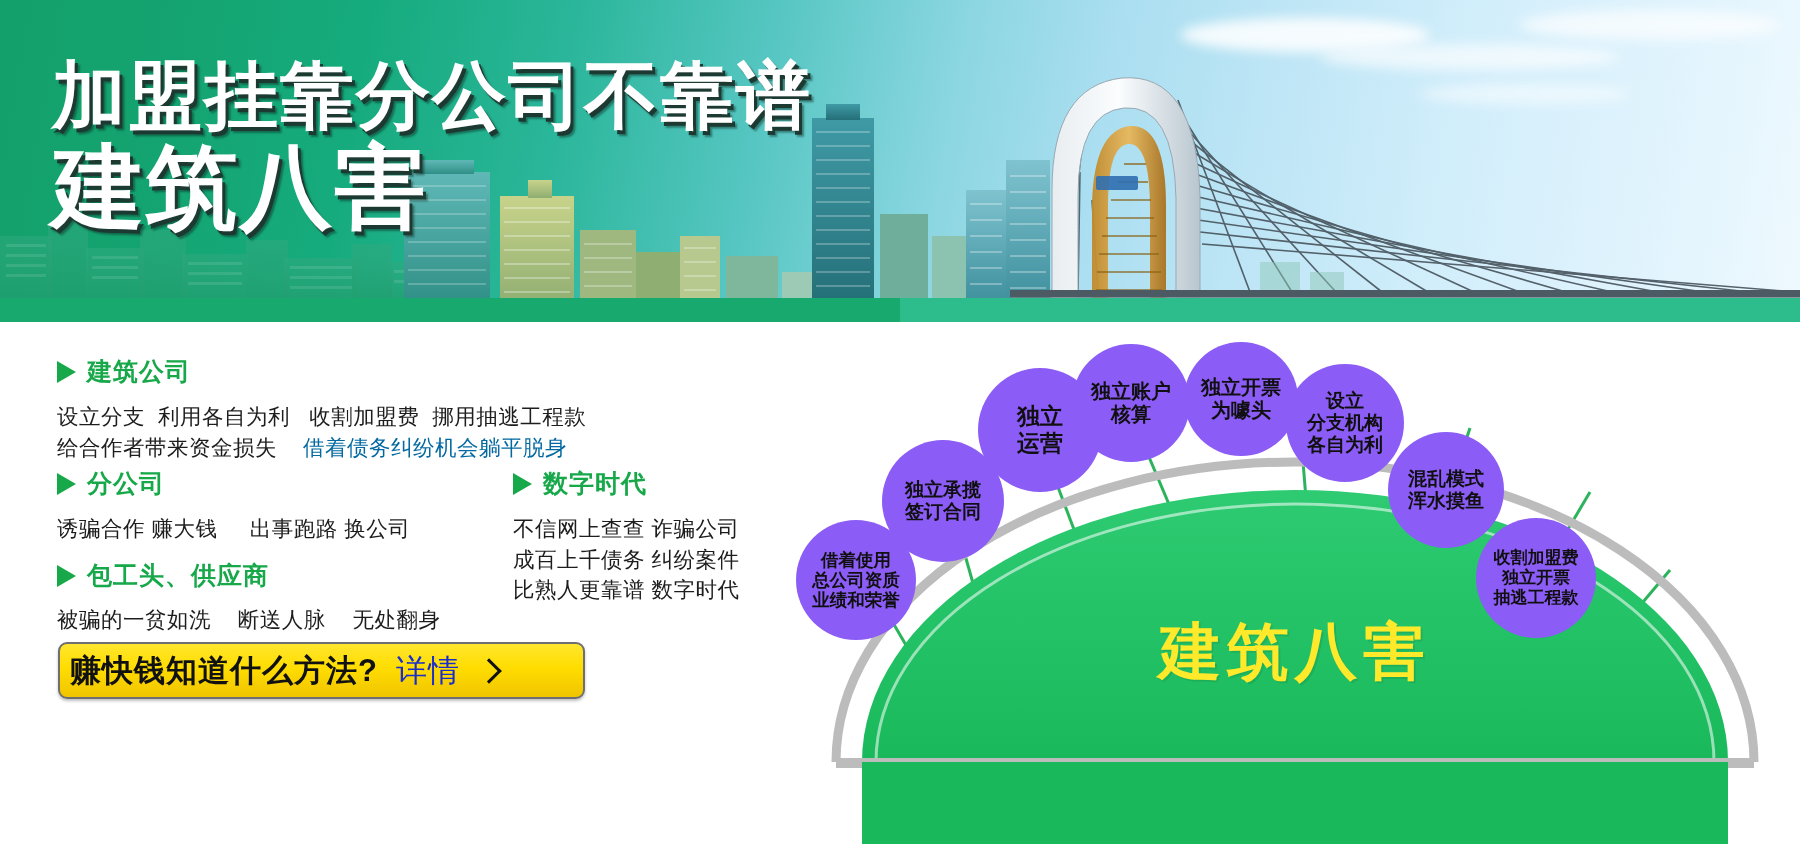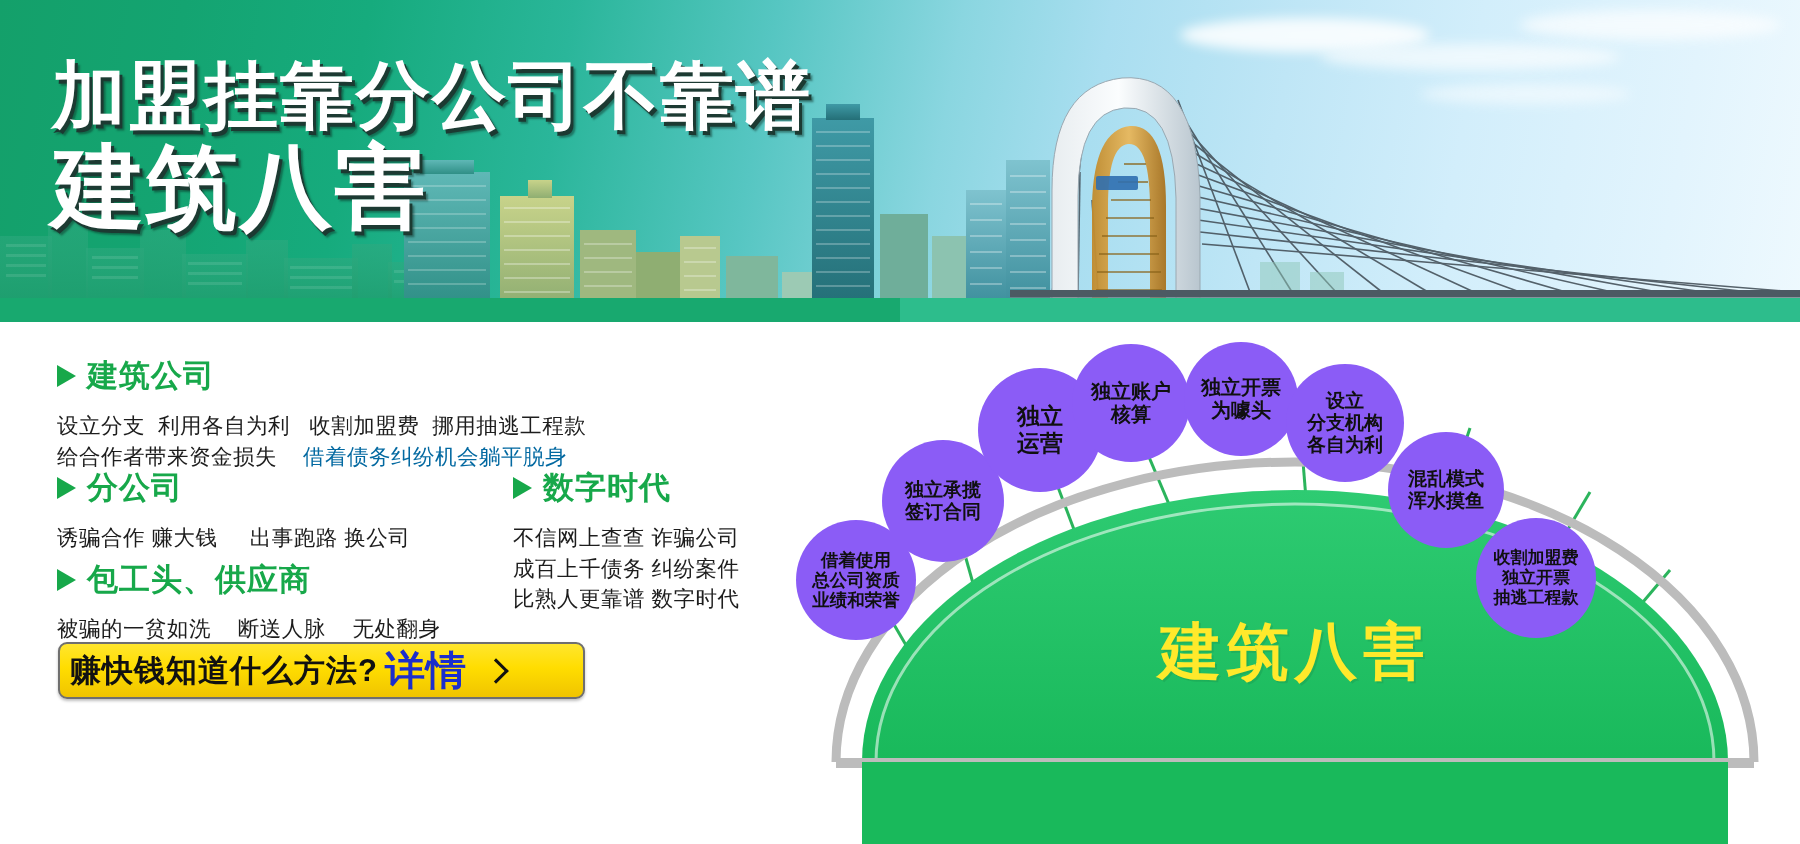--- a/index.html
+++ b/index.html
@@ -28,40 +28,40 @@
   .hero-line { color:#fff; font-weight:bold; letter-spacing:2px; line-height:1.02;
     text-shadow: 3px 4px 0 #1c3a32, 5px 6px 2px rgba(10,40,30,.45); }
   .hl1 { font-size:74px; }
   .hl2 { font-size:92px; margin-top:8px; }
 
   
   .left { position:absolute; left:0; top:322px; width:790px; height:522px; }
   .sec-head { display:flex; align-items:center; gap:11px; }
   .tri { width:0; height:0; border-left:19px solid #17a84a;
          border-top:11px solid transparent; border-bottom:11px solid transparent; }
-  .sec-title { color:#17a84a; font-size:31px; font-weight:bold; letter-spacing:1px; }
+  .sec-title { color:#17a84a; font-size:25px; font-weight:bold; letter-spacing:1px; }
   .body-line { color:#1d1d1d; font-size:21.5px; line-height:1.42; letter-spacing:.5px; white-space:pre; }
   .body-line .accent { color:#0369a1; }
 
   #s1 { position:absolute; left:57px; top:33px; }
   #s1 .lines { margin-top:14px; }
   #s2 { position:absolute; left:57px; top:145px; }
   #s2 .lines { margin-top:14px; }
   #s3 { position:absolute; left:57px; top:237px;font-family:Liberation Mono, monospace; }
   #s3 .lines { margin-top:14px; }
   #s4 { position:absolute; left:513px; top:145px; }
   #s4 .lines { margin-top:14px; }
 
   .cta { position:absolute; left:58px; top:320px; width:527px; height:57px;
     background:linear-gradient(180deg,#ffe62e 0%,#ffdd00 45%,#f0c400 100%);
     border:2px solid #6f6f6f; border-radius:9px;
     display:flex; align-items:center; padding-left:10px; gap:6px;
     box-shadow:0 2px 3px rgba(0,0,0,.25); cursor:pointer; }
   .cta-main { font-size:31px; font-weight:bold; color:#111; letter-spacing:1px; }
-  .cta-link { font-size:40px; font-weight:bold; color:#1b2ecc; letter-spacing:1px; margin-left:1px; }
+  .cta-link { font-size:31px; font-weight:normal; color:#1b2ecc; letter-spacing:1px; margin-left:12px; }
   .cta-chev { margin-left:14px; width:18px; height:18px;
     border-top:3px solid #111; border-right:3px solid #111; transform:rotate(45deg); }
 
   
   .right { position:absolute; left:790px; top:322px; width:1010px; height:522px; }
   .diagram { position:absolute; inset:0; }
   .bub { position:absolute; border-radius:50%; background:#8b5cf6;
     display:flex; flex-direction:column; align-items:center; justify-content:center;
     color:#101010; font-weight:bold; text-align:center; line-height:1.16; z-index:4; }
   .bub span { display:block; white-space:nowrap; }

